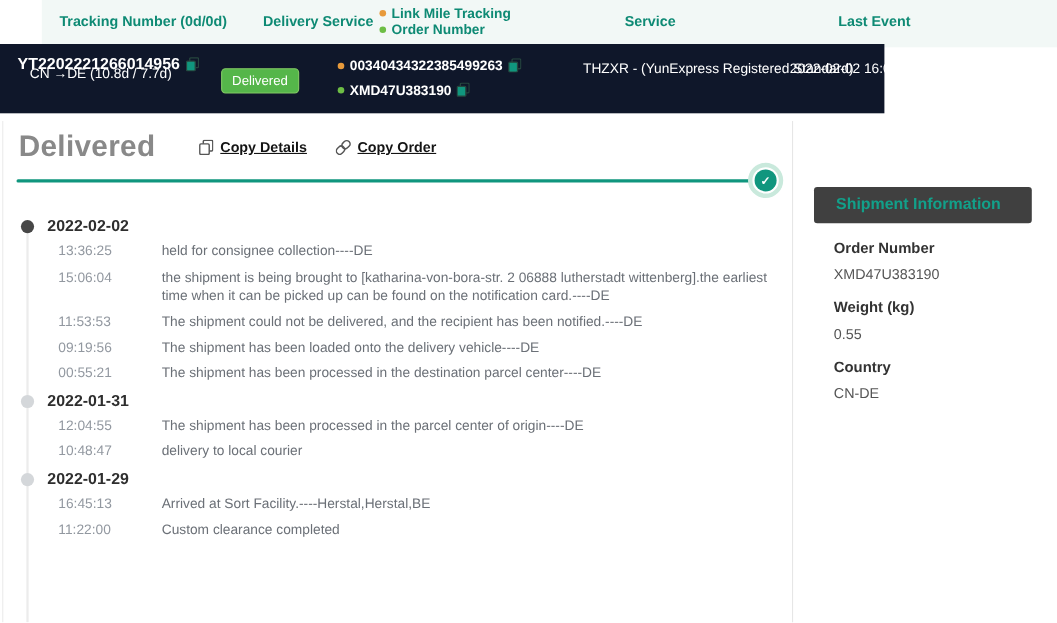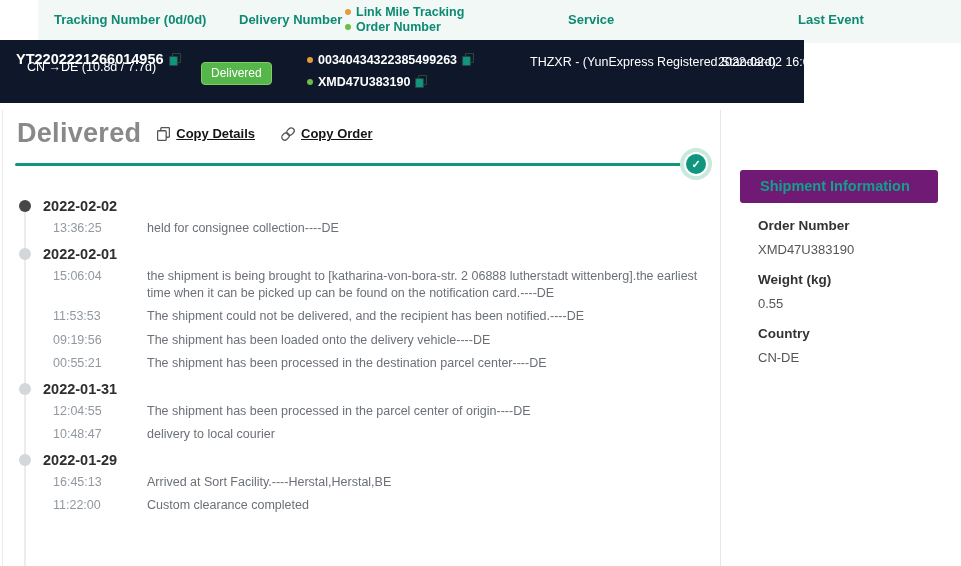--- a/index.html
+++ b/index.html
@@ -15,21 +15,21 @@
   
   .hdr {
     position: absolute; top: 0; left: 0; width: 953px; height: 43px;
     background: #f2f8f6; color: #0e8a74; font-weight: bold; font-size: 13px; margin-left: 38px;
   }
   .hdr .col { position: absolute; top: 12px; white-space: nowrap; }
   .hdr .c1 { left: 16px; }
   .hdr .c2 { left: 201px; }
   .hdr .c3 { left: 307px; top: 5px; font-size: 12.5px; line-height: 15px; }
   .hdr .c4 { left: 530px; }
-  .hdr .c5 { left: 760px; }
+  .hdr .c5 { left: 724px; }
   .dot { display: inline-block; width: 6px; height: 6px; border-radius: 50%; margin-right: 5px; vertical-align: 1px; }
   .dot-orange { background: #e79a3b; }
   .dot-green  { background: #6dbe45; }
 
   
   .band {
     position: absolute; top: 40px; left: 0; width: 804px; height: 63px;
     background: #0f172a; color: #fff; font-size: 12.5px;
   }
   .band .cell { position: absolute; white-space: nowrap; }
@@ -58,21 +58,21 @@
     border-left: 1px solid #ececec; border-right: 1px solid #e6e6e6;
     overflow: hidden;
   }
   .title-row { display: flex; align-items: center; margin: 8px 0 0 14px; }
   .status-title { font-size: 27px; font-weight: bold; color: #898989; letter-spacing: .3px; }
   .copy-link-item {
     display: inline-flex; align-items: center; gap: 6px;
     margin-left: 26px; font-size: 13px; font-weight: bold; color: #141414;
     text-decoration: underline; cursor: pointer;
   }
-  .copy-link-item:nth-of-type(2) { margin-left: 16px; }
+  .copy-link-item:nth-of-type(2) { margin-left: 40px; }
   .link-svg { color: #555; }
 
   .progress-line { position: absolute; top: 53px; left: 12px; width: 671px; height: 3px; background: #10967e; border-radius: 2px; }
   .progress-circle {
     position: absolute; top: 44px; left: 683px; width: 20px; height: 20px;
     border-radius: 50%; background: #10967e; color: #fff;
     box-shadow: 0 0 0 2px #fff, 0 0 0 6px #c9e9dc;
     display: flex; align-items: center; justify-content: center;
     font-size: 11px; font-weight: bold;
   }
@@ -92,35 +92,35 @@
   .tl-group.active .tl-bullet { background: #474747; }
   .tl-date { position: absolute; left: 40px; top: 2px; font-size: 14.5px; font-weight: bold; color: #2e2e2e; }
   .tl-event { display: flex; padding-left: 50px; margin-bottom: 6.5px; font-size: 12.5px; line-height: 17px; }
   .tl-time { flex: none; width: 94px; color: #9298a0; }
   .tl-desc { max-width: 560px; color: #6b7077; }
 
   
   .sidebar { position: absolute; top: 110px; left: 722px; width: 239px; height: 456px; }
   .sb-banner {
     margin-left: 18px; width: 198px; height: 33px; border-radius: 3px;
-    background: #701a75; color: #12a08a; font-size: 14.5px; font-weight: bold;
+    background: #404040; color: #12a08a; font-size: 14.5px; font-weight: bold;
     line-height: 33px; padding-left: 20px;
   }
   .sb-banner.first { margin-top: 60px; }
   .sb-banner.second { margin-top: 26px; }
   .sb-fields { padding-left: 36px; }
   .sb-label { margin-top: 15px; font-size: 13.5px; font-weight: bold; color: #333; }
   .sb-value { margin-top: 9px; font-size: 13px; color: #555; }
 </style>
 </head>
 <body>
 
 <div class="hdr">
   <span class="col c1">Tracking Number (0d/0d)</span>
-  <span class="col c2">Delivery Number</span>
+  <span class="col c2">Delivery Service</span>
   <span class="col c3">
     <span><span class="dot dot-orange"></span><span>Link Mile Tracking</span></span><br>
     <span><span class="dot dot-green"></span><span>Order Number</span></span>
   </span>
   <span class="col c4">Service</span>
   <span class="col c5">Last Event</span>
 </div>
 
 <div class="band">
   <span class="cell tracking-num"><span>YT2202221266014956</span><span class="copy-btn"><svg class="copy-svg copy-dark" width="12" height="13" viewBox="0 0 12 13">
@@ -176,24 +176,20 @@
         <span class="tl-bullet"></span>
         <span class="tl-date">2022-02-02</span>
       </div>
       <div class="tl-event">
         <span class="tl-time">13:36:25</span>
         <span class="tl-desc">held for consignee collection----DE</span>
       </div>
     </div>
 
     <div class="tl-group">
-      <div class="tl-date-row">
-        <span class="tl-bullet"></span>
-        <span class="tl-date">2022-02-01</span>
-      </div>
       <div class="tl-event">
         <span class="tl-time">15:06:04</span>
         <span class="tl-desc">the shipment is being brought to [katharina-von-bora-str. 2 06888 lutherstadt wittenberg].the earliest time when it can be picked up can be found on the notification card.----DE</span>
       </div>
       <div class="tl-event">
         <span class="tl-time">11:53:53</span>
         <span class="tl-desc">The shipment could not be delivered, and the recipient has been notified.----DE</span>
       </div>
       <div class="tl-event">
         <span class="tl-time">09:19:56</span>

